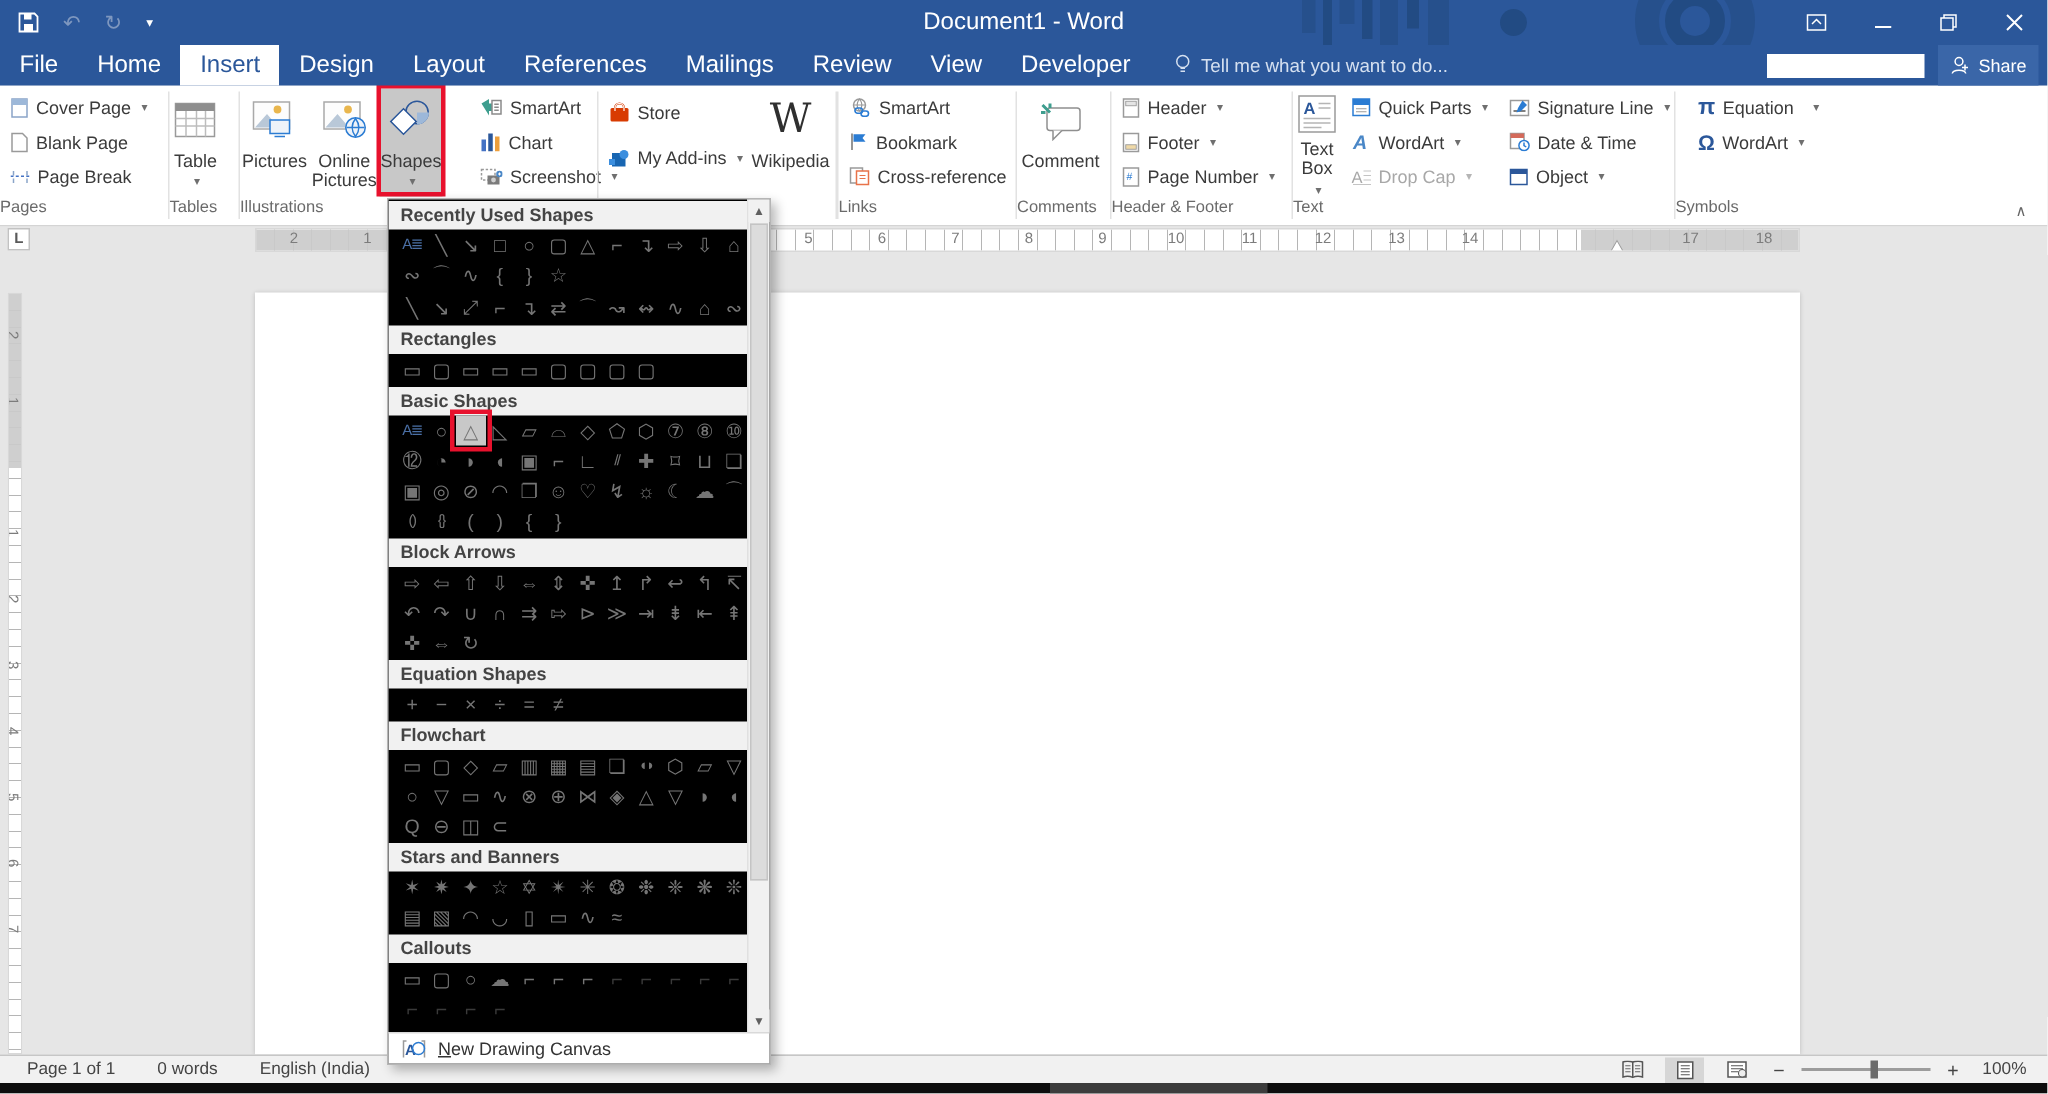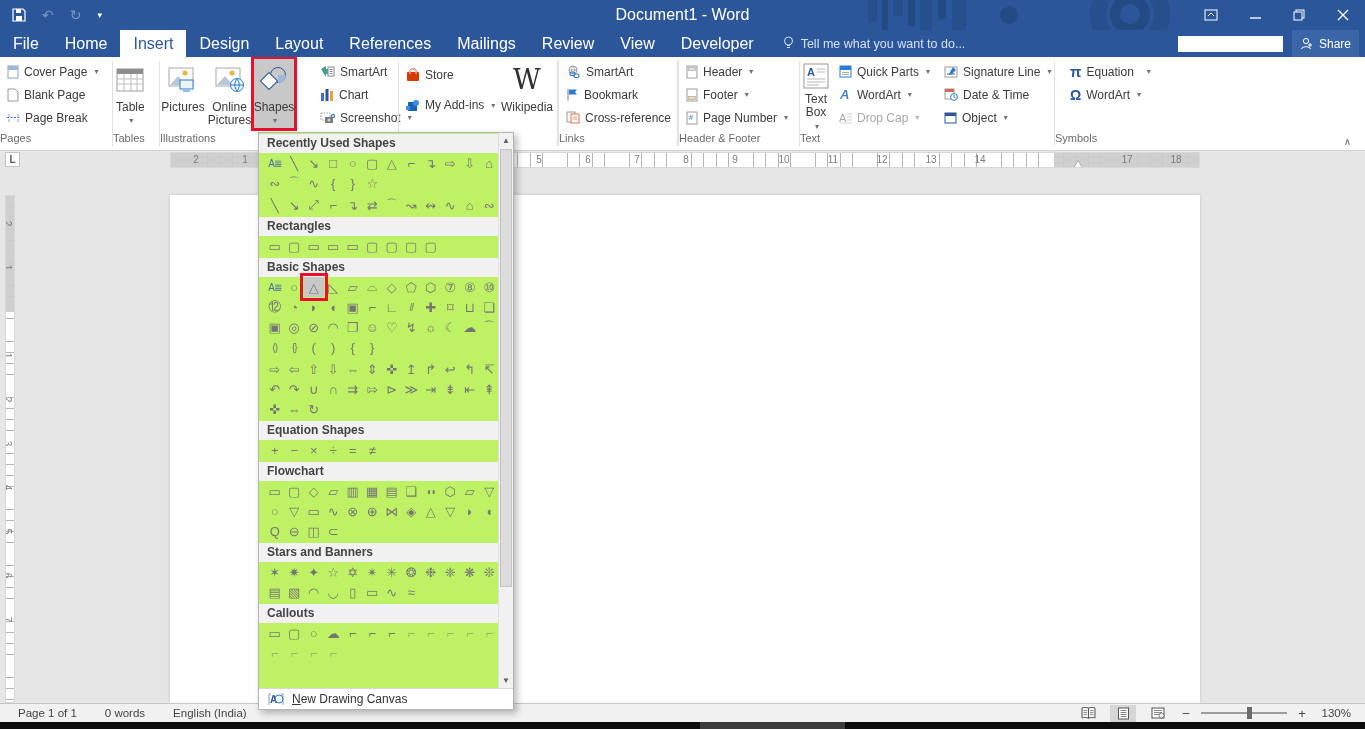--- a/index.html
+++ b/index.html
@@ -62,21 +62,21 @@
 .sb-left{display:flex;gap:28px;padding-left:18px}
 .sb-right{margin-left:auto;display:flex;align-items:center;gap:9px;padding-right:14px}
 .viewbtn{width:26px;height:17px;display:flex;align-items:center;justify-content:center}
 .viewbtn.pressed{background:#d6d6d6}
 .ztrack{width:86px;height:2px;background:#9c9c9c;position:relative}
 .zhandle{position:absolute;left:54%;top:-5px;width:5px;height:12px;background:#6b6b6b}
 .zbtn{font-size:13px;color:#444;width:12px;text-align:center}
 .blackbar{position:absolute;left:0;bottom:0;width:100%;height:7px;background:#0d0d0d;z-index:3}
 .bseg{position:absolute;left:700px;bottom:0;width:145px;height:7px;background:#3c3c3c;z-index:4}
 
-.shapes-menu{position:absolute;left:258px;top:132px;width:256px;height:578px;background:#bef264;border:1px solid #b5b5b5;box-shadow:3px 3px 7px rgba(0,0,0,.28);z-index:50}
+.shapes-menu{position:absolute;left:258px;top:132px;width:256px;height:578px;background:#000000;border:1px solid #b5b5b5;box-shadow:3px 3px 7px rgba(0,0,0,.28);z-index:50}
 .gallery{position:absolute;left:0;top:0;width:240px;height:556px;overflow:hidden;padding-top:1px}
 .ghead{height:19px;line-height:19px;background:#f1f1f1;color:#444;font-weight:bold;font-size:12px;padding-left:8px}
 .grow{height:20px;display:flex;align-items:center;padding-left:6px}
 .gsecend{height:2px}
 .cell{width:19.5px;height:20px;display:flex;align-items:center;justify-content:center;font-size:13px;color:#757575;position:relative}
 .cell.two{font-size:10px;letter-spacing:-1px}
 .cell.hl{background:#c8c8c8}
 .cell.redbox{outline:3px solid #e8112d;outline-offset:1px;z-index:61}
 .cell.dashed{opacity:.5}
 .cell.tbx{color:#4a6fa5;font-size:10px;letter-spacing:-1px}
@@ -361,20 +361,35 @@
               <path d="M7 6h4M7 8h4" stroke="#e8734a" stroke-width=".8"></path>
             </svg>
         <span>Cross-reference</span>
       </div>
     </div>
       </div>
     <div class="grp-label">Links</div>
   </div>
   <div class="gsep"></div>
 
+  <div class="grp" style="width:62px">
+    <div class="grp-body">
+      <div class="big" style="width:58px">
+        <span class="bigic">
+          <svg width="30" height="27" viewBox="0 0 30 27">
+              <rect x="6" y="5" width="22" height="15" rx="2" fill="#fff" stroke="#8f8f8f"></rect>
+              <path d="M10 20l0 6 6-6" fill="#fff" stroke="#8f8f8f"></path>
+              <path d="M8 5V2M5 8H2M8 8l-5-5" stroke="#3e9e8f" stroke-width="2"></path>
+            </svg>
+        </span>
+        <span>Comment</span>
+      </div>
+    </div>
+    <div class="grp-label">Comments</div>
+  </div>
   <div class="gsep"></div>
 
   <div class="grp" style="width:120px">
     <div class="grp-body">
         <div class="col">
       <div class="sm">
         <svg width="12" height="14" viewBox="0 0 12 14">
               <rect x="1" y="1" width="10" height="12" fill="#fff" stroke="#9a9a9a"></rect>
               <rect x="2.5" y="2.5" width="7" height="3" fill="#e4e4e4" stroke="#9a9a9a" stroke-width=".6"></rect>
             </svg>
@@ -558,21 +573,21 @@
           <rect x="1" y="1" width="12" height="10" fill="#fff" stroke="#555"></rect>
           <path d="M3 3.5h8M3 5.5h8M3 7.5h5" stroke="#555" stroke-width=".7"></path>
           <circle cx="10.5" cy="8.5" r="2.5" fill="#eee" stroke="#555" stroke-width=".7"></circle>
         </svg>
     </span>
     <span class="zbtn">−</span>
     <span class="ztrack">
         <span class="zhandle"></span>
       </span>
     <span class="zbtn">+</span>
-    <span style="width:34px;text-align:right">130%</span>
+    <span style="width:34px;text-align:right">100%</span>
   </div>
 </div>
 <div class="blackbar"></div>
 <div class="bseg"></div>
 
 <div class="shapes-menu">
   <div class="gallery">
       <div class="ghead">Recently Used Shapes</div>
       <div class="grow">
         <div class="cell tbx">A≣</div>
@@ -670,20 +685,21 @@
       </div>
       <div class="grow">
         <div class="cell two">()</div>
         <div class="cell two">{}</div>
         <div class="cell">(</div>
         <div class="cell">)</div>
         <div class="cell">{</div>
         <div class="cell">}</div>
       </div>
       <div class="gsecend"></div>
+      <div class="ghead">Block Arrows</div>
       <div class="grow">
         <div class="cell">⇨</div>
         <div class="cell">⇦</div>
         <div class="cell">⇧</div>
         <div class="cell">⇩</div>
         <div class="cell">⇔</div>
         <div class="cell">⇕</div>
         <div class="cell">✜</div>
         <div class="cell">↥</div>
         <div class="cell">↱</div>

